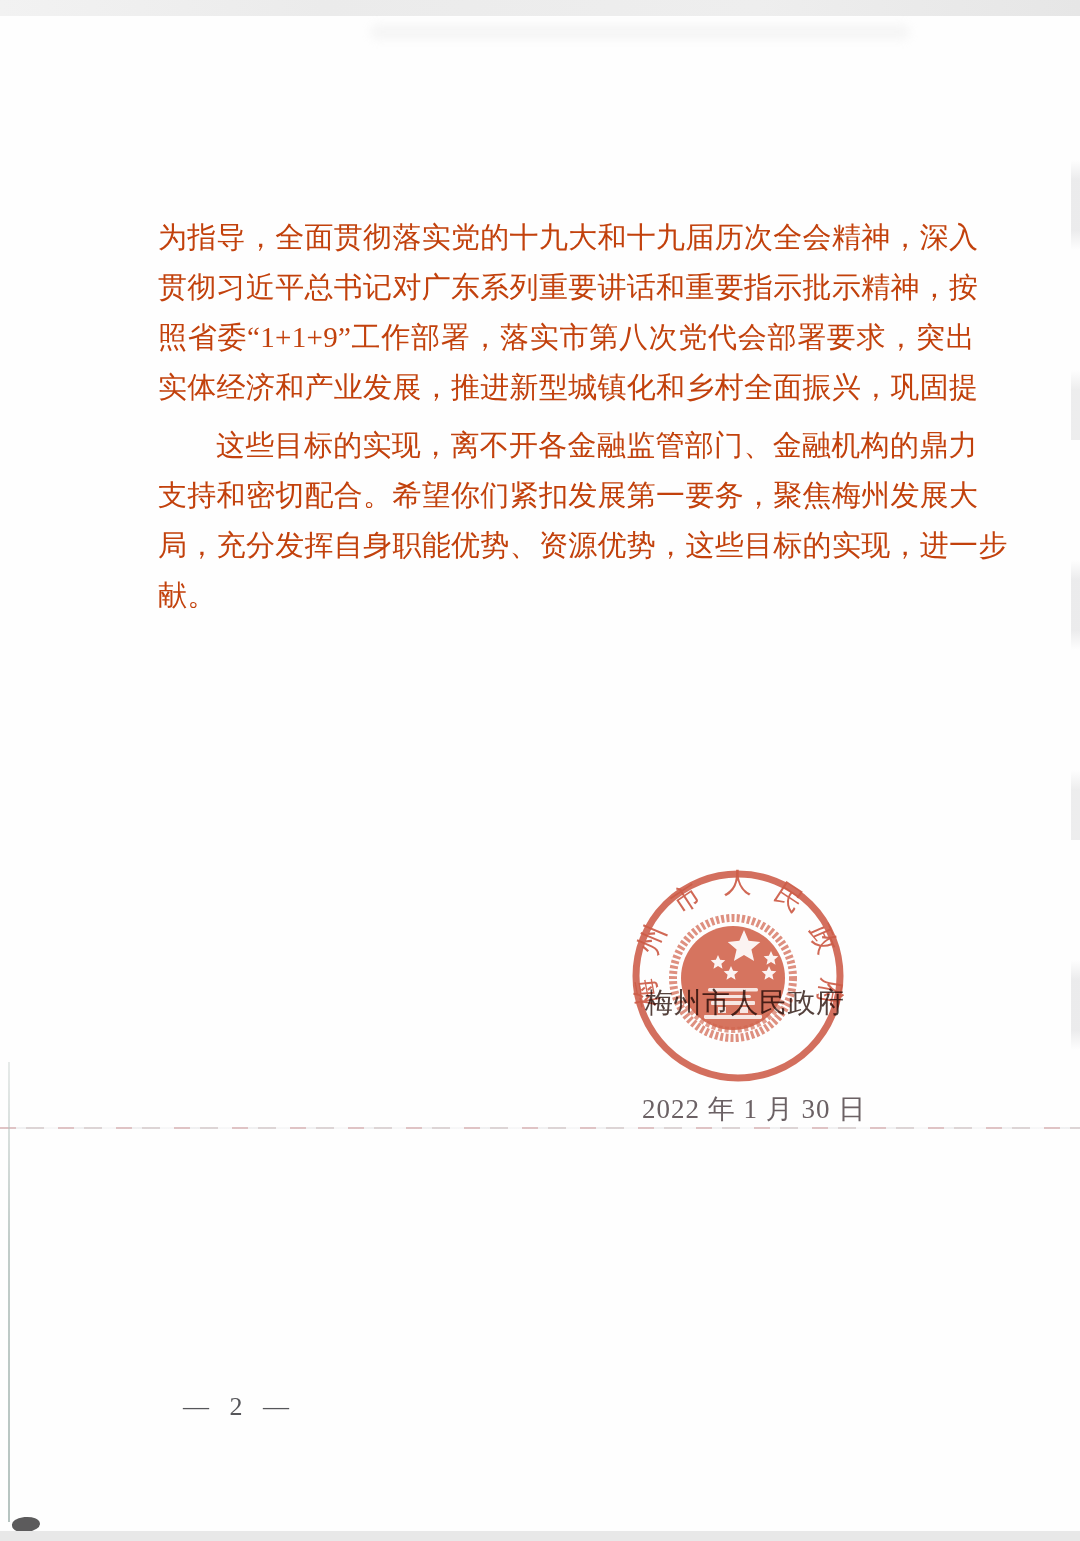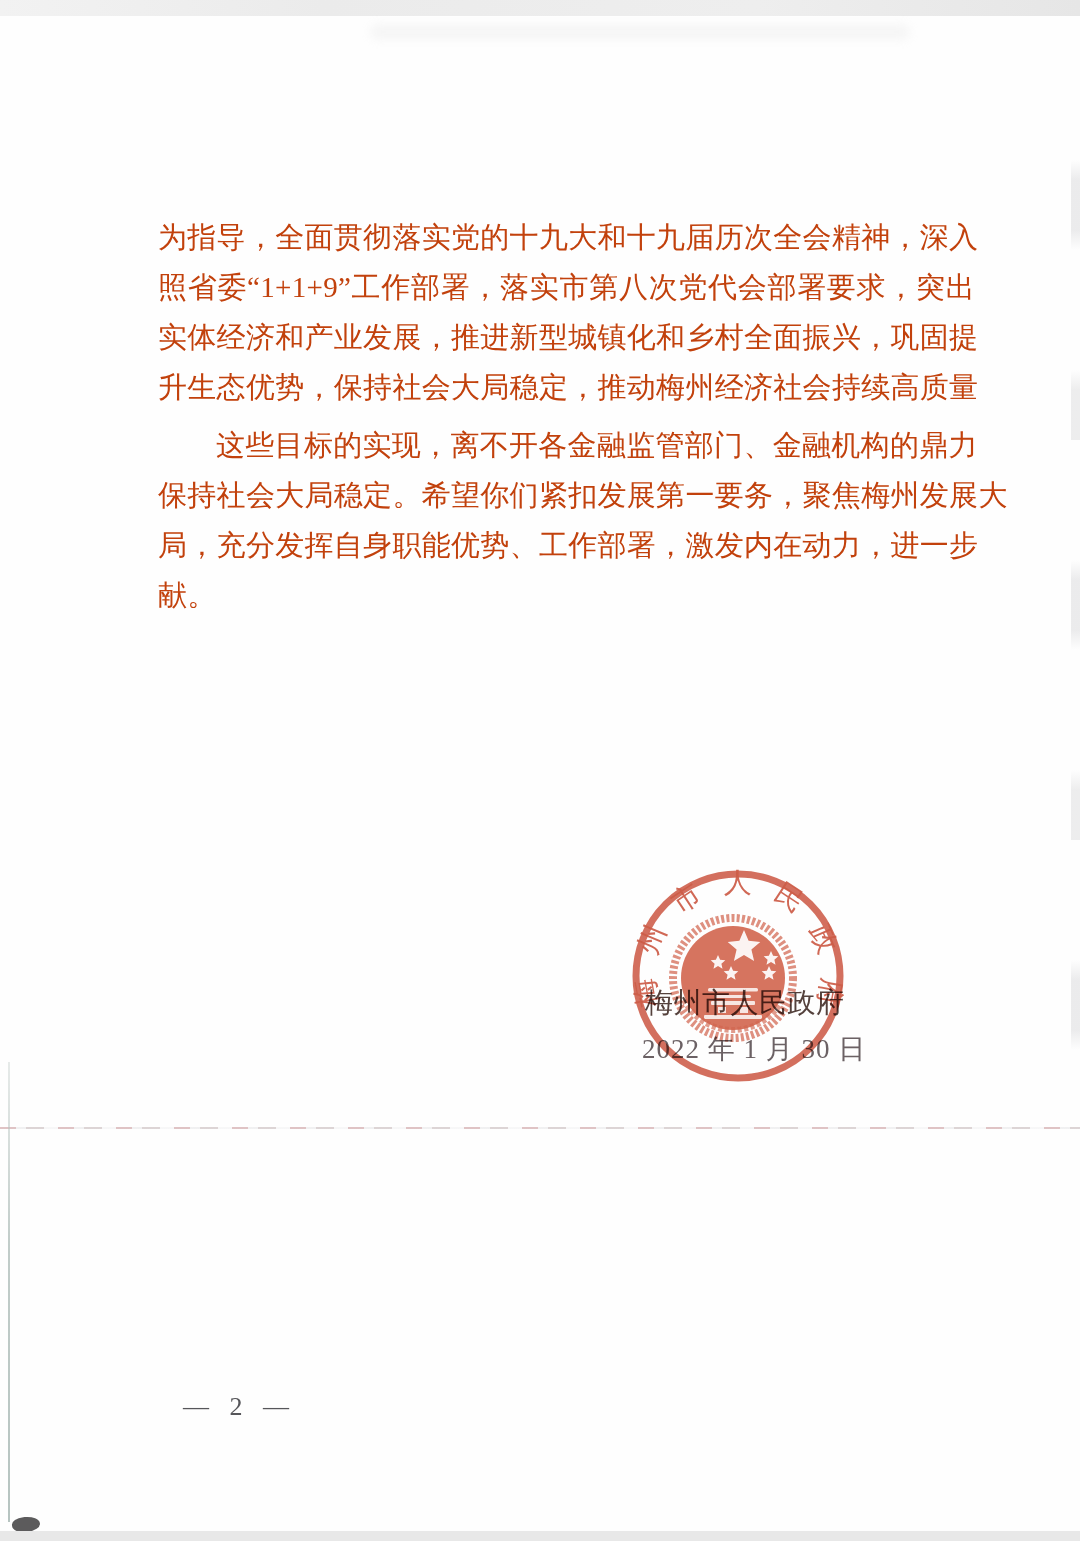--- a/index.html
+++ b/index.html
@@ -40,21 +40,21 @@
   }
   .body-text .line.short{text-align-last:left;}
   .body-text .line.para-start{margin-top:8px;padding-left:58px;}
   .seal{position:absolute;left:622px;top:860px;width:232px;height:232px;opacity:.93;}
   .sig-name{
     position:absolute;left:645px;top:984px;width:220px;
     font-size:28px;letter-spacing:0.5px;color:#54413c;
     mix-blend-mode:multiply;white-space:nowrap;
   }
   .sig-date{
-    position:absolute;left:642px;top:1031px;width:260px;
+    position:absolute;left:642px;top:1091px;width:260px;
     font-size:27px;letter-spacing:1px;color:#6b6164;
     mix-blend-mode:multiply;white-space:nowrap;
   }
   .fold-line{
     position:absolute;left:0;top:1127px;width:1080px;height:2px;
     background:repeating-linear-gradient(90deg,
       rgba(193,137,140,.5) 0 16px, rgba(215,215,218,.35) 16px 26px,
       rgba(170,150,152,.4) 26px 44px, rgba(225,225,228,.25) 44px 58px);
   }
   .fold-line-v{
@@ -79,26 +79,26 @@
 <body>
 
 <div class="page">
 
   <div class="scan-top-strip"></div>
   <div class="scan-top-smudge"></div>
   <div class="scan-right-smudge"></div>
 
   <div class="body-text">
     <div class="line">为指导，全面贯彻落实党的十九大和十九届历次全会精神，深入</div>
+    <div class="line">贯彻习近平总书记对广东系列重要讲话和重要指示批示精神，按</div>
     <div class="line">照省委“1+1+9”工作部署，落实市第八次党代会部署要求，突出</div>
     <div class="line">实体经济和产业发展，推进新型城镇化和乡村全面振兴，巩固提</div>
-    <div class="line">升生态优势，保持社会大局稳定，推动梅州经济社会持续高质量</div>
     <div class="line para-start">这些目标的实现，离不开各金融监管部门、金融机构的鼎力</div>
-    <div class="line">保持社会大局稳定。希望你们紧扣发展第一要务，聚焦梅州发展大</div>
-    <div class="line">局，充分发挥自身职能优势、工作部署，激发内在动力，进一步</div>
+    <div class="line">支持和密切配合。希望你们紧扣发展第一要务，聚焦梅州发展大</div>
+    <div class="line">局，充分发挥自身职能优势、资源优势，这些目标的实现，进一步</div>
     <div class="line short">献。</div>
   </div>
 
   <svg class="seal" viewBox="0 0 232 232" xmlns="http://www.w3.org/2000/svg">
     <circle cx="116" cy="116" r="102" fill="none" stroke="#c9503a" stroke-width="7" opacity="0.88"></circle>
     <path id="sealArc" d="M 37.1 144.7 A 84 84 0 1 1 194.9 144.7" fill="none"></path>
     <text font-size="28" fill="#c9503a" font-family="'Liberation Serif','DejaVu Serif',serif" opacity="0.92">
       <textPath href="#sealArc" startOffset="0" textLength="322" lengthAdjust="spacing">梅州市人民政府</textPath>
     </text>
     <g>

